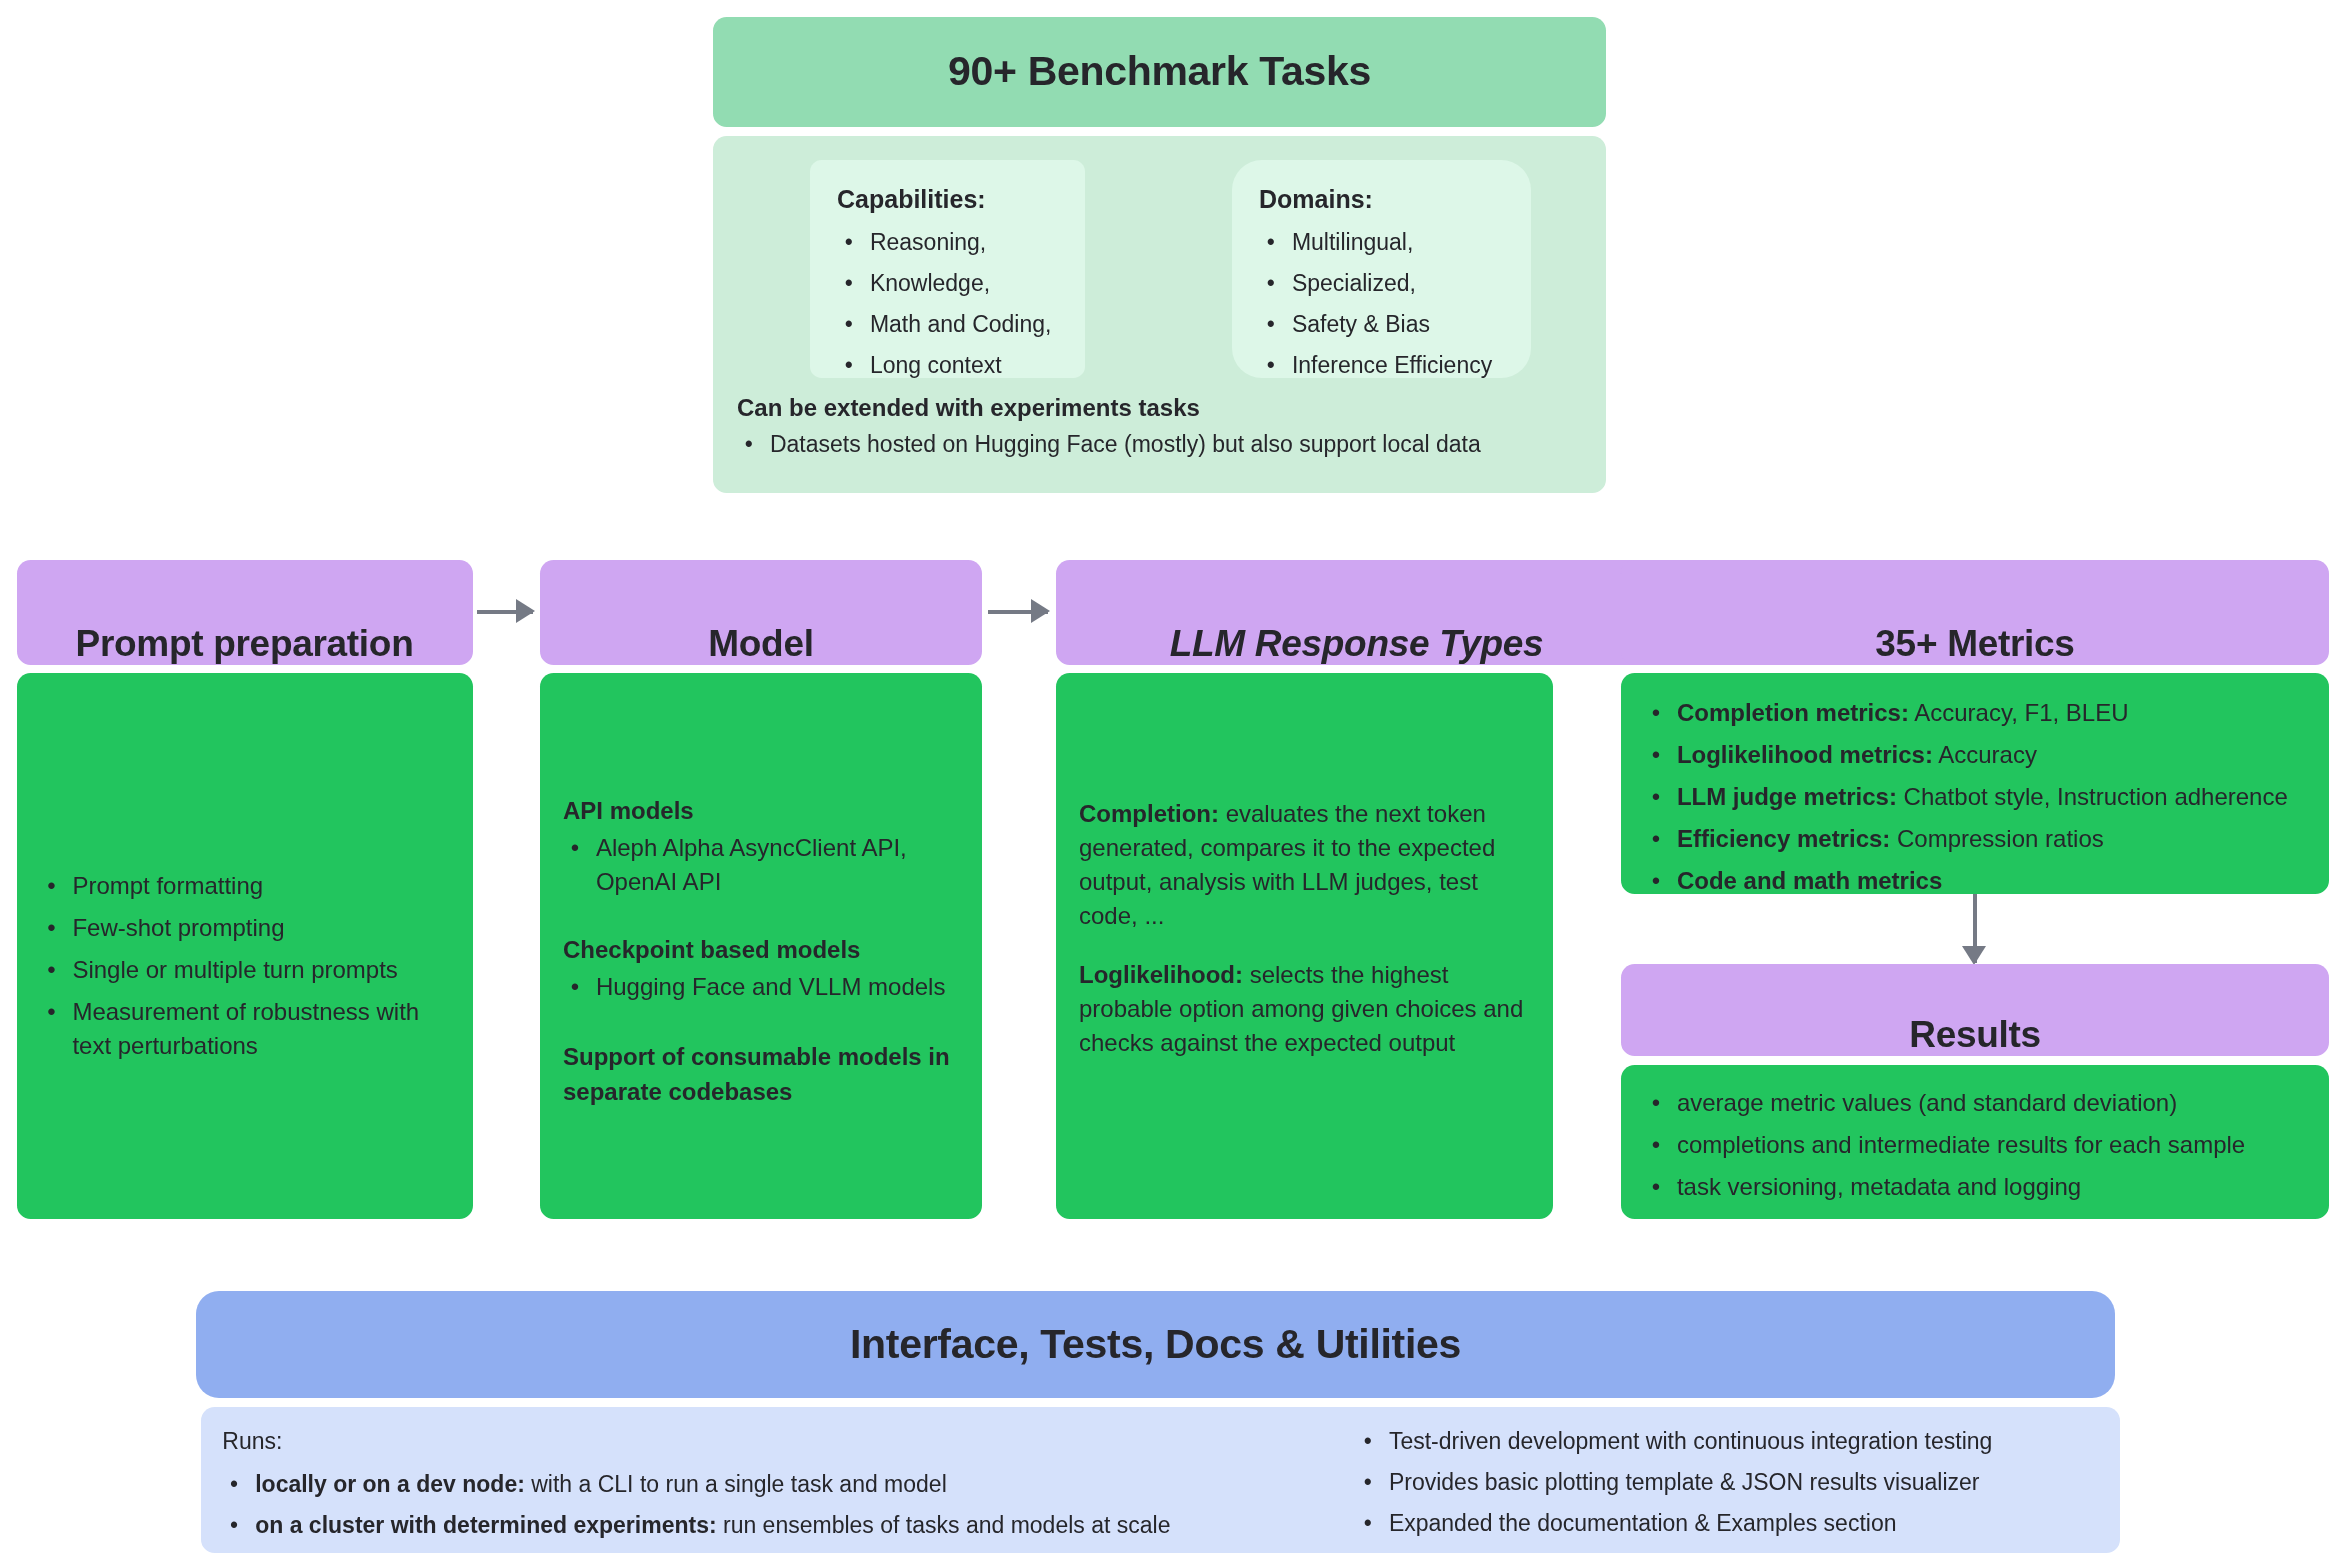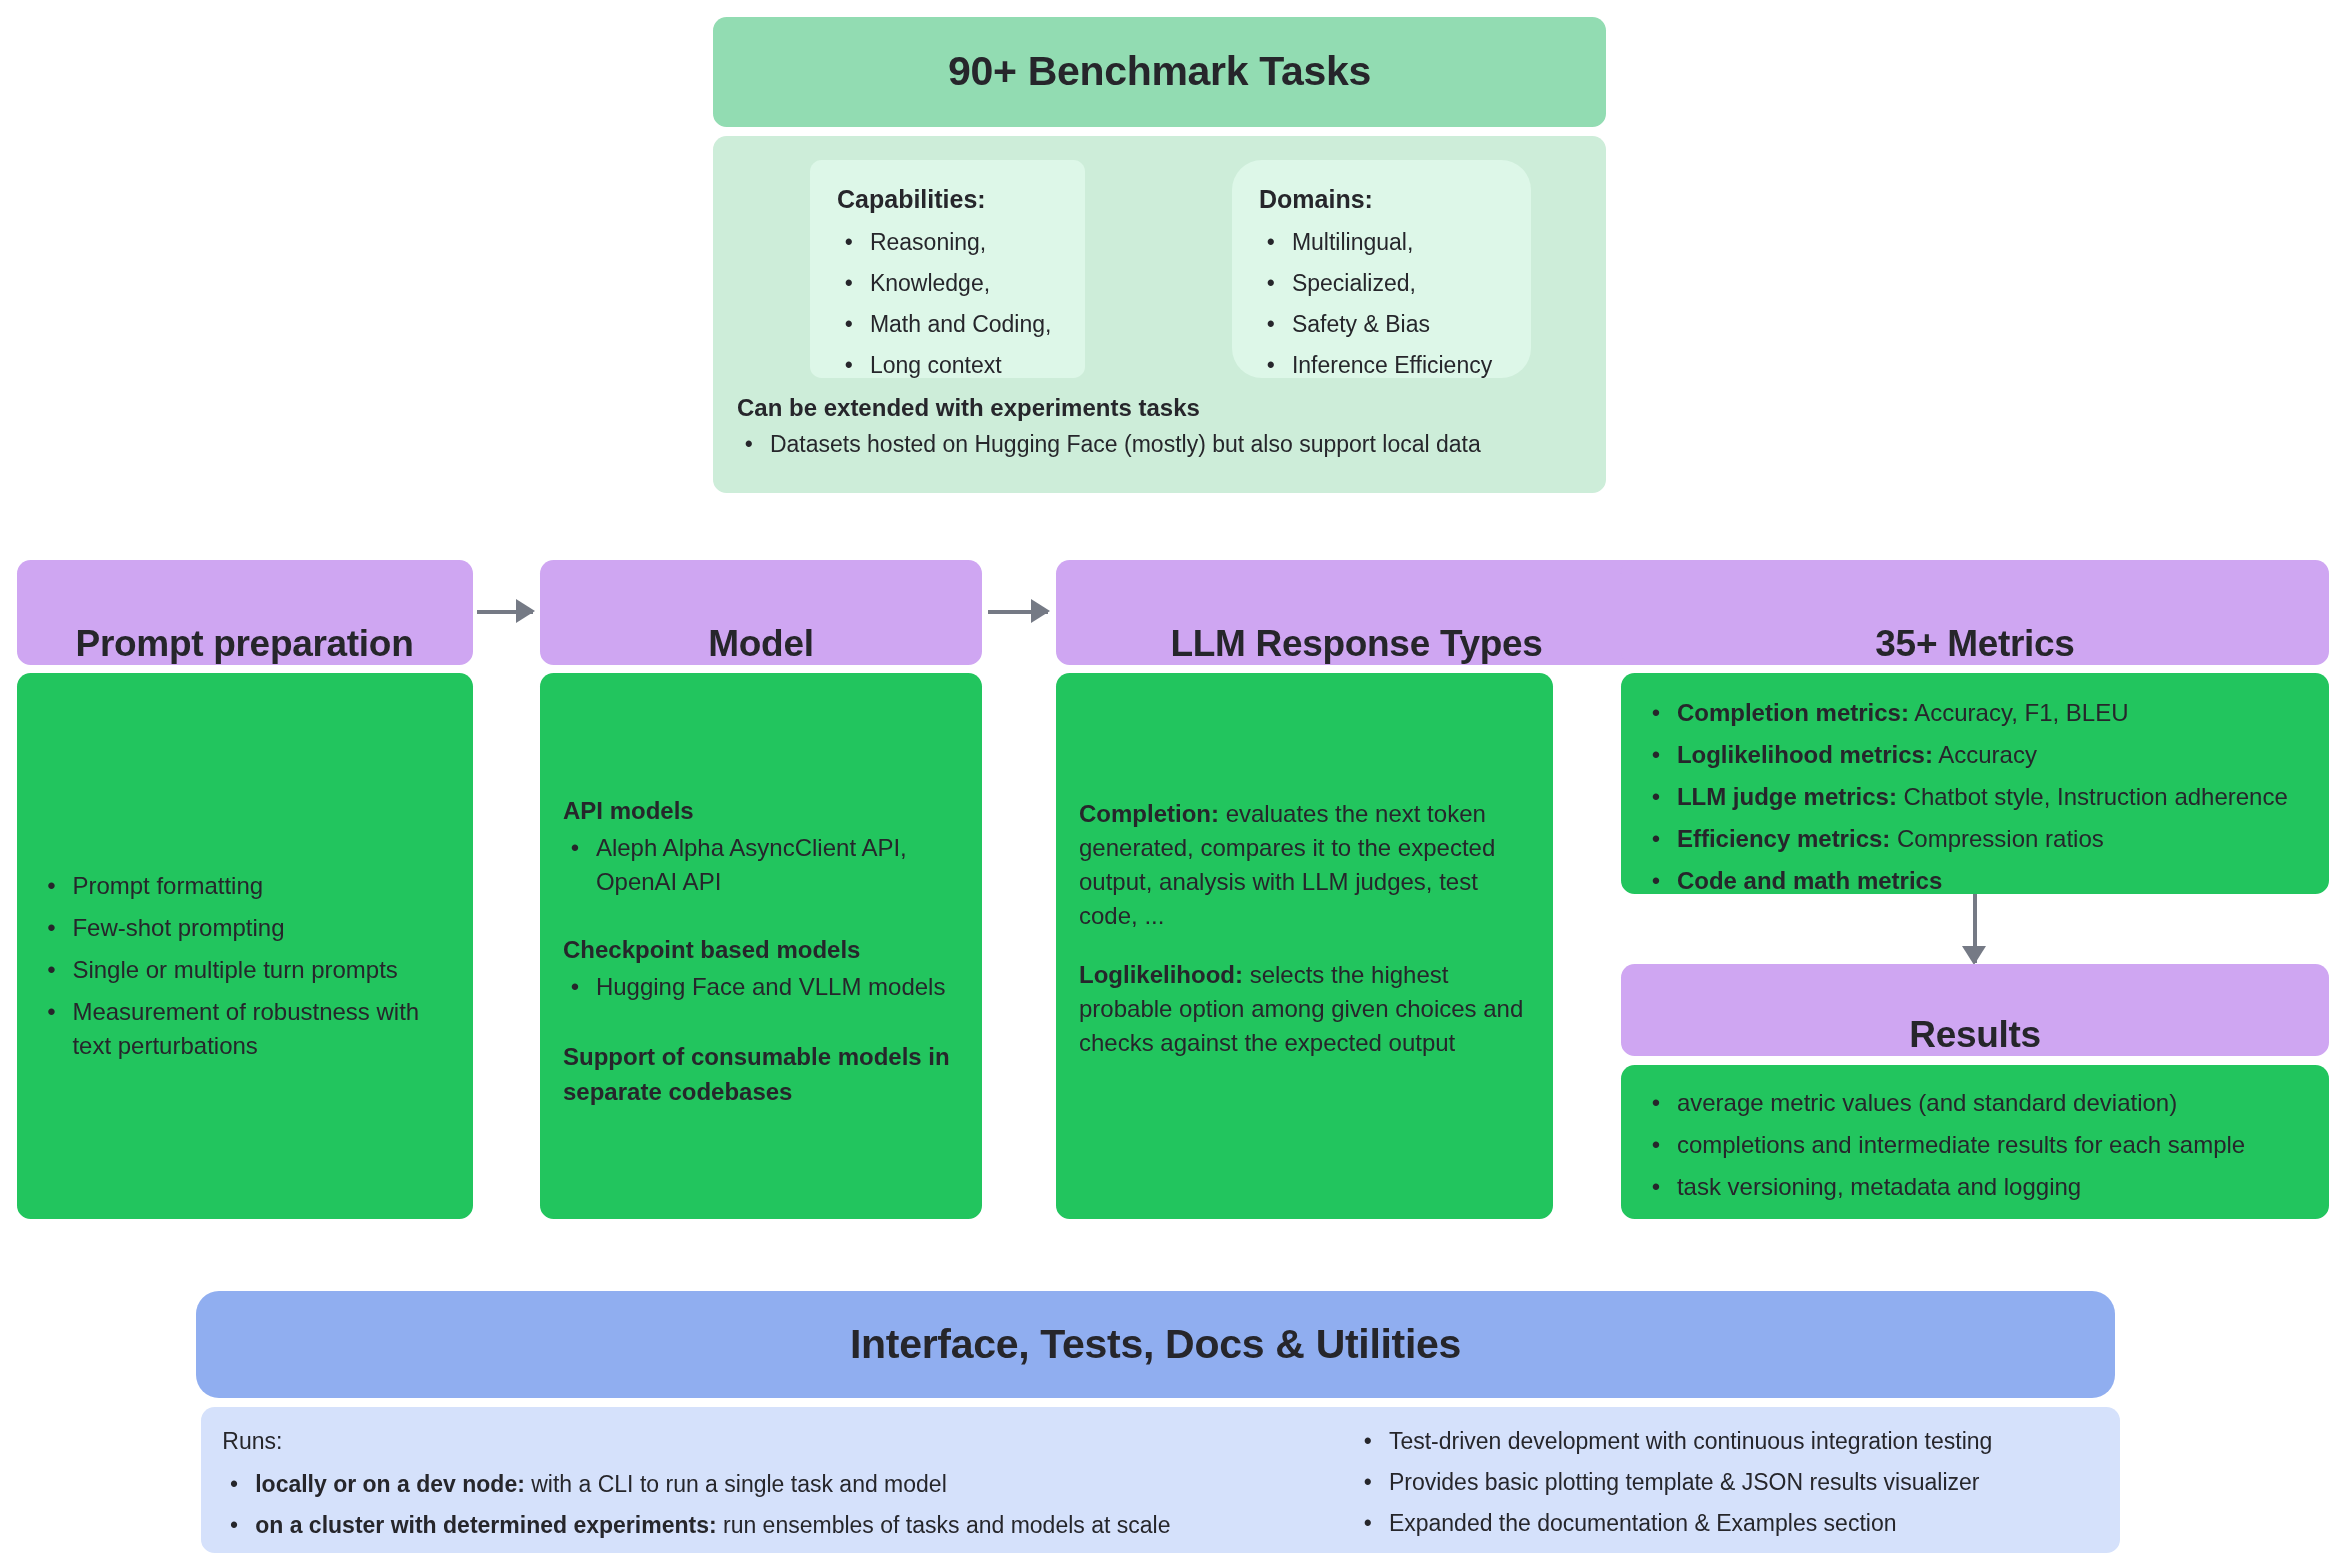--- a/index.html
+++ b/index.html
@@ -204,21 +204,21 @@
       <div class="gap"></div>
       <div class="hdg">Checkpoint based models</div>
       <ul class="bul txt">
         <li>Hugging Face and VLLM models</li>
       </ul>
       <div class="gap"></div>
       <div class="txt b">Support of consumable models in separate codebases</div>
     </div>
   </div>
 
-  <div class="abs card-header purple-header" style="left:1056px; top:560px; width:601px; height:105px;">
+  <div class="abs card-header purple-header" style="left:1056px; top:560px; width:601px; height:105px;font-style:italic;">
     <span>LLM Response Types</span>
   </div>
   <div class="abs card-body purple-body" style="left:1056px; top:673px; width:497px; height:546px;">
     <div class="abs" style="left:23px; top:124px; width:456px;">
       <p class="para">
         <span class="b">Completion:</span><span> evaluates the next token generated, compares it to the expected output, analysis with LLM judges, test code, ...</span>
       </p>
       <p class="para">
         <span class="b">Loglikelihood:</span><span> selects the highest probable option among given choices and checks against the expected output</span>
       </p>

